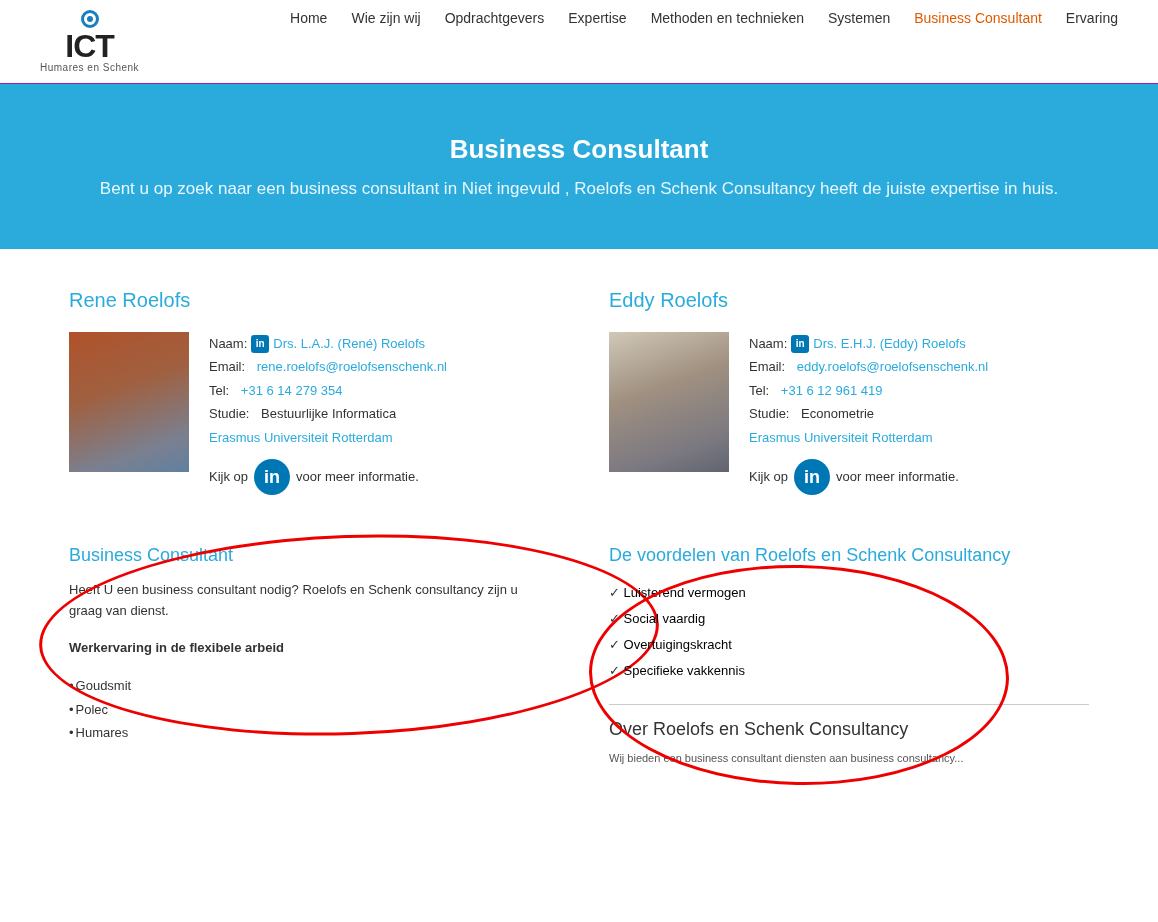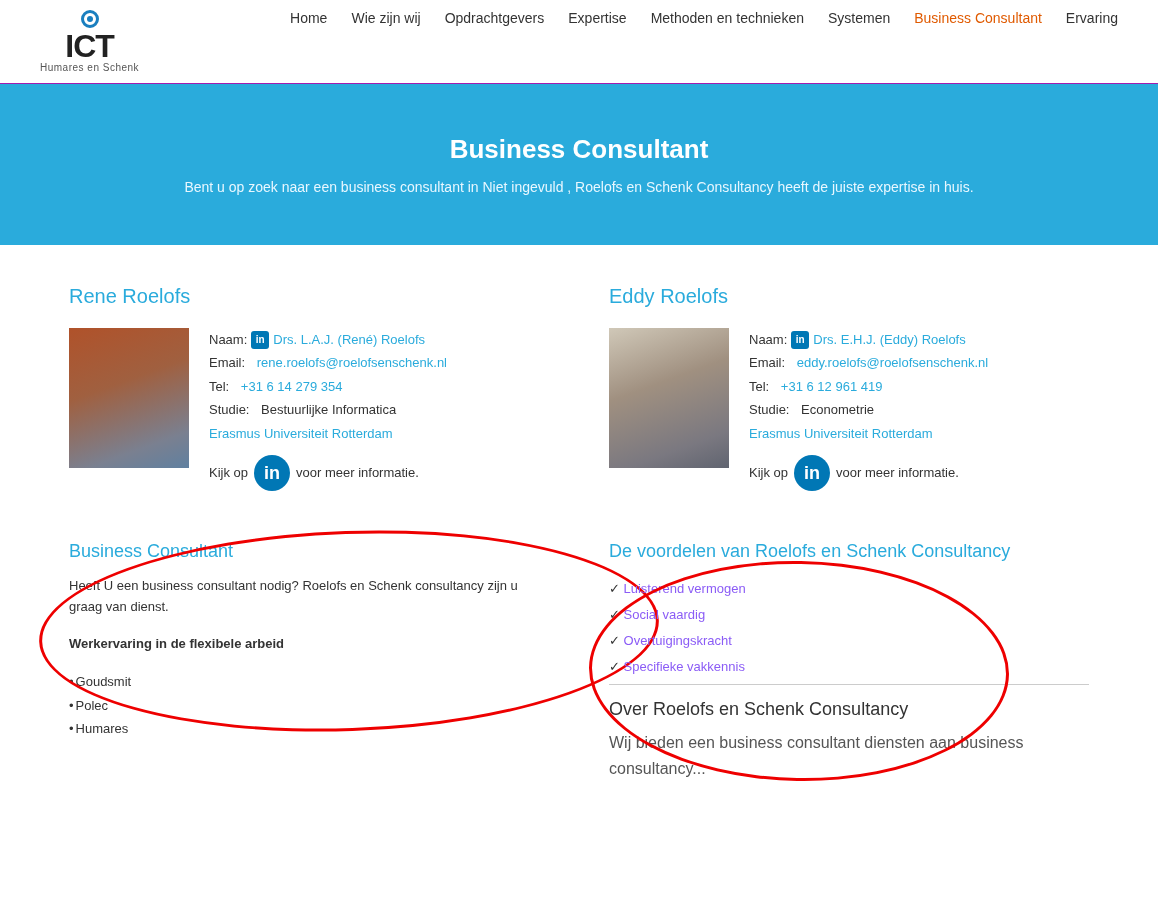--- a/index.html
+++ b/index.html
@@ -65,21 +65,21 @@
       color: #fff;
       text-align: center;
       padding: 50px 40px;
     }
     .hero h1 {
       font-size: 26px;
       font-weight: bold;
       margin-bottom: 14px;
     }
     .hero p {
-      font-size: 14px;
+      font-size: 17px;
       color: #e8f7ff;
     }
 
     
     .main-content {
       max-width: 1100px;
       margin: 0 auto;
       padding: 40px 40px 20px;
     }
 
@@ -201,21 +201,21 @@
       content: '•';
       margin-right: 2px;
     }
 
     .voordelen-list {
       list-style: none;
       padding: 0;
     }
     .voordelen-list li {
       font-size: 13px;
-      color: #8b5cf6;
+      color: #000000;
       line-height: 2;
     }
     .voordelen-list li::before {
       content: '✓ ';
       color: #333;
     }
 
     
     .red-oval-left {
       position: absolute;
@@ -234,32 +234,32 @@
       left: -20px;
       width: 420px;
       height: 220px;
       border: 3px solid #e00;
       border-radius: 50%;
       pointer-events: none;
       transform: rotate(1deg);
     }
 
     .over-section {
-      margin-top: 4px;
+      margin-top: 20px;
       border-top: 1px solid #ccc;
       padding-top: 14px;
     }
     .over-section h2 {
       color: #333;
       font-size: 18px;
       font-weight: normal;
       margin-bottom: 10px;
     }
     .over-section p {
-      font-size: 16px;
+      font-size: 11px;
       color: #555;
       line-height: 1.6;
     }
   </style>
 </head>
 <body>
 
 <header class="header">
   <div class="logo-area">
     <div class="logo-circle"></div>

